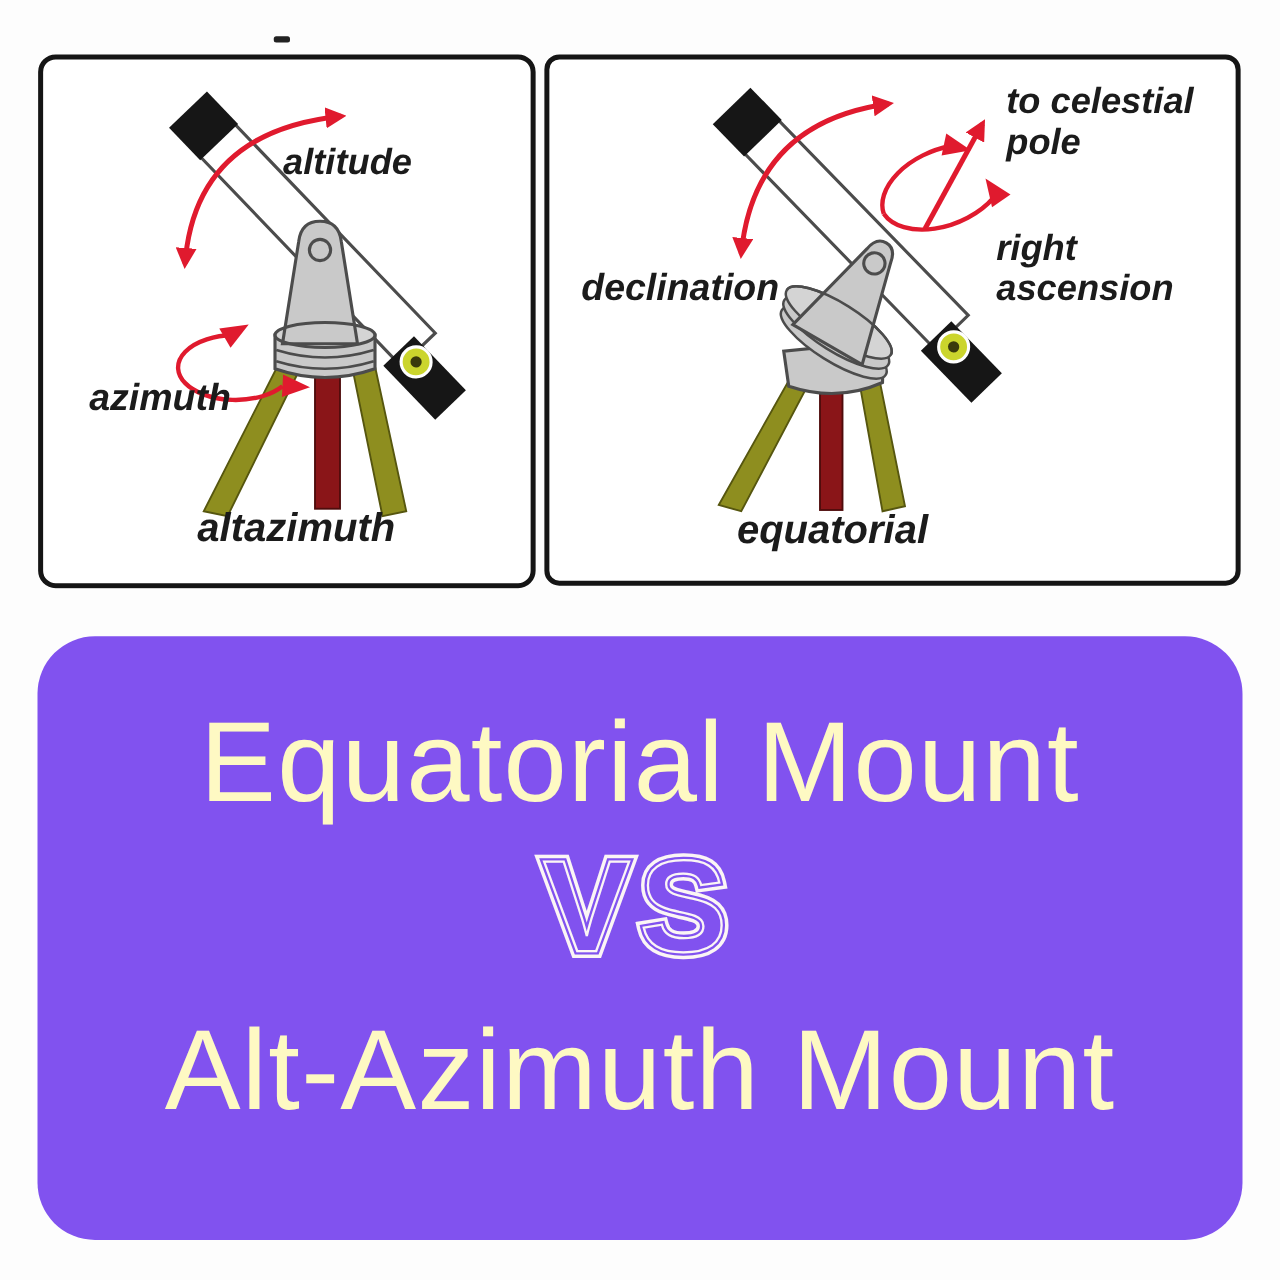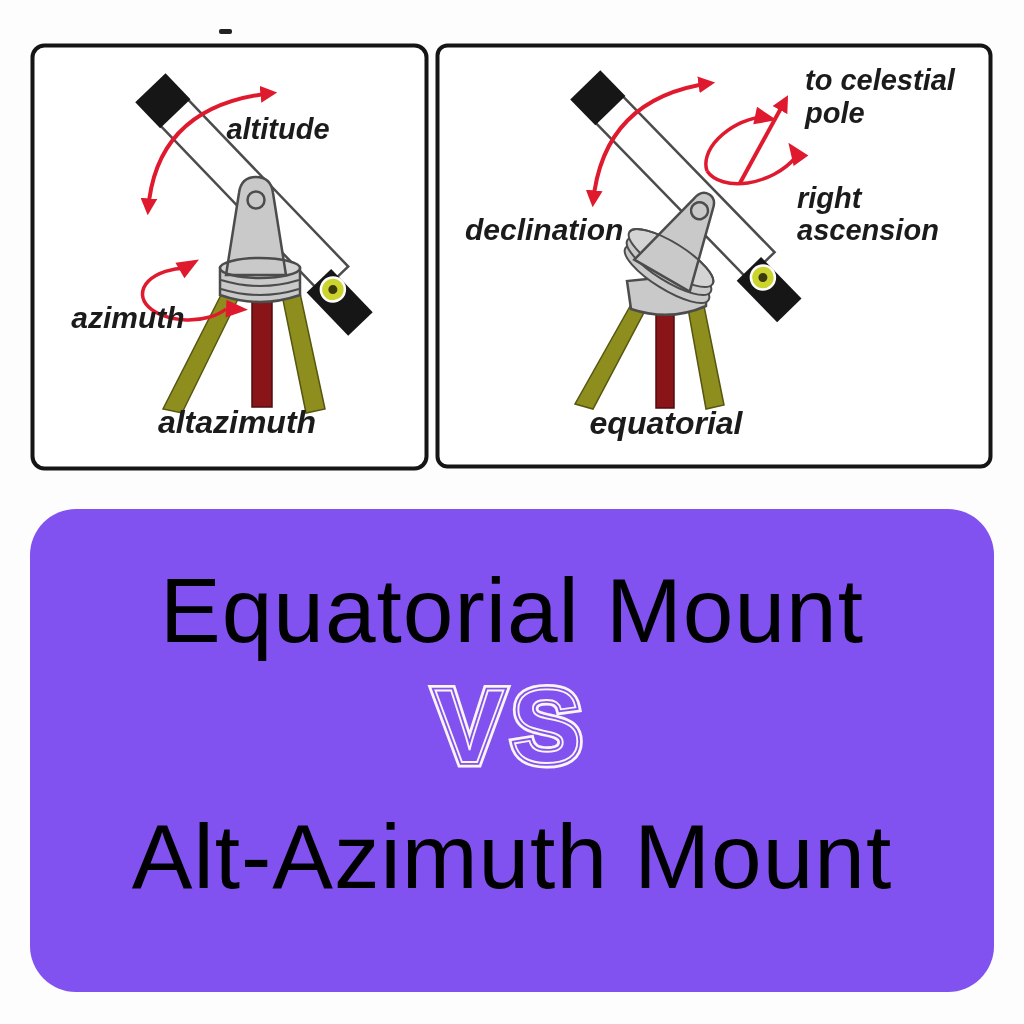--- a/index.html
+++ b/index.html
@@ -17,21 +17,21 @@
   .top-artifact{
     position:absolute;left:219px;top:29px;width:13px;height:5px;
     background:#222;border-radius:2px;
   }
   .banner{
     position:absolute;left:30px;top:509px;width:964px;height:483px;
     background:#8152EF;border-radius:46px;
     display:flex;flex-direction:column;align-items:center;
   }
   .banner-line{
-    color:#000000;font-size:91px;letter-spacing:1px;line-height:1.1;
+    color:#fef9c3;font-size:91px;letter-spacing:1px;line-height:1.1;
     font-family:"Liberation Sans",sans-serif;font-weight:400;
     white-space:nowrap;
   }
   .banner-line1{margin-top:52px;}
   .banner-line2{margin-top:16px;}
   .vs-stack{
     display:grid;place-items:center;height:130px;gap:36px;
   }
   .vs-stack span{
     grid-area:1/1;font-size:104px;font-weight:700;letter-spacing:8px;

